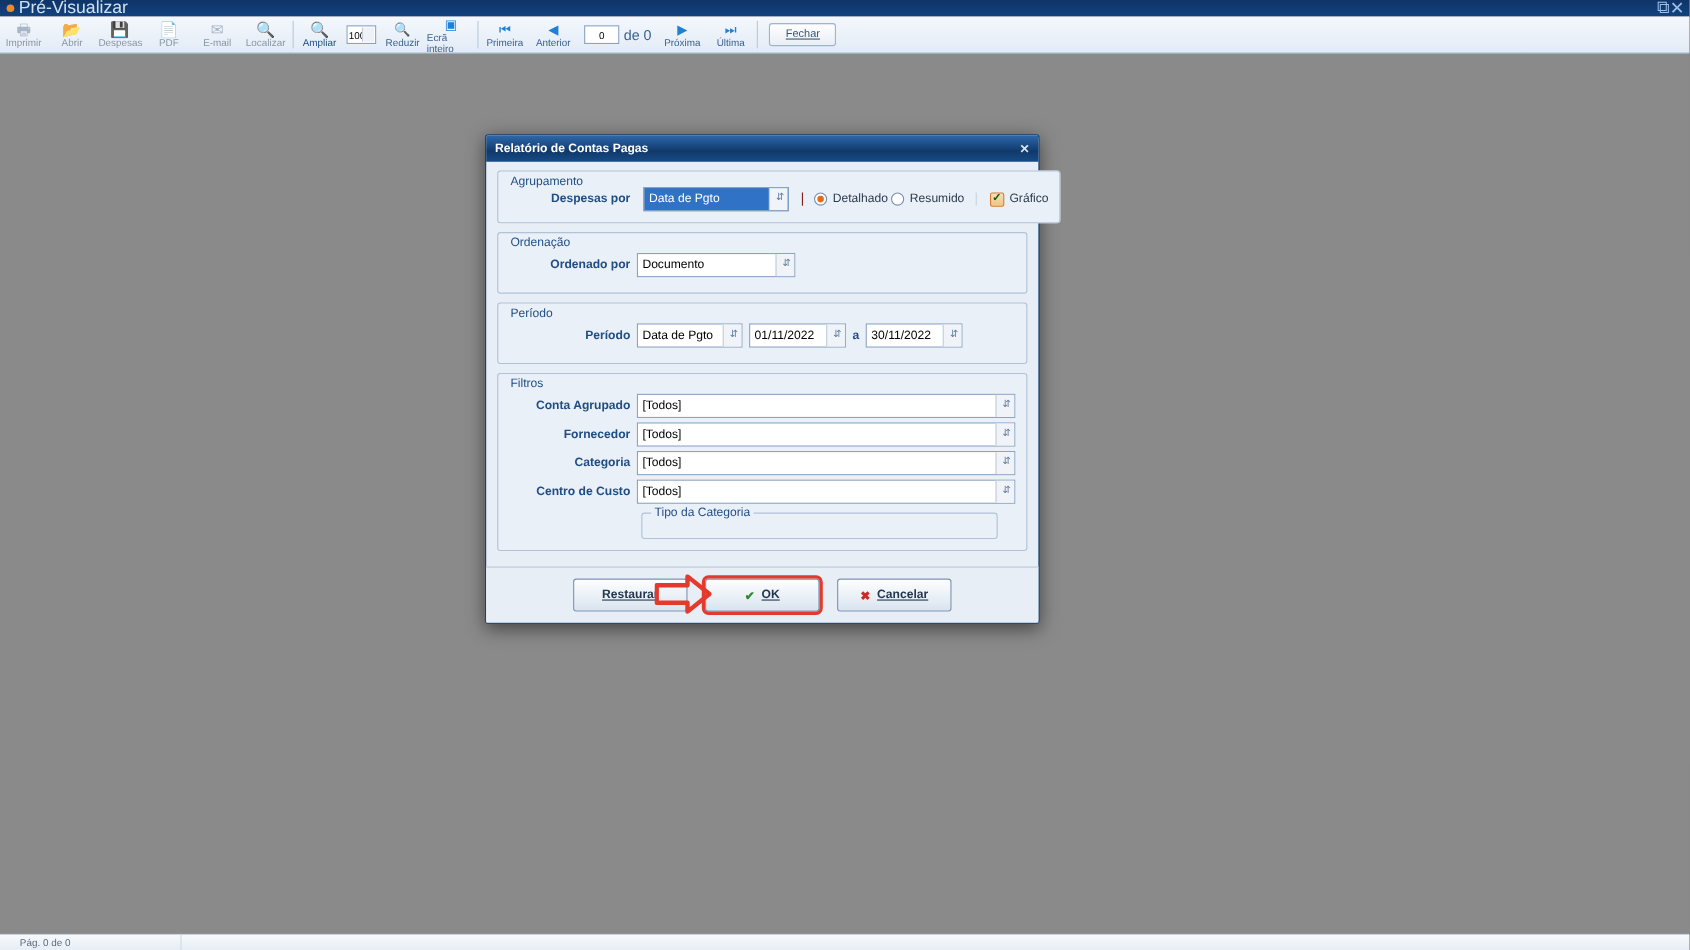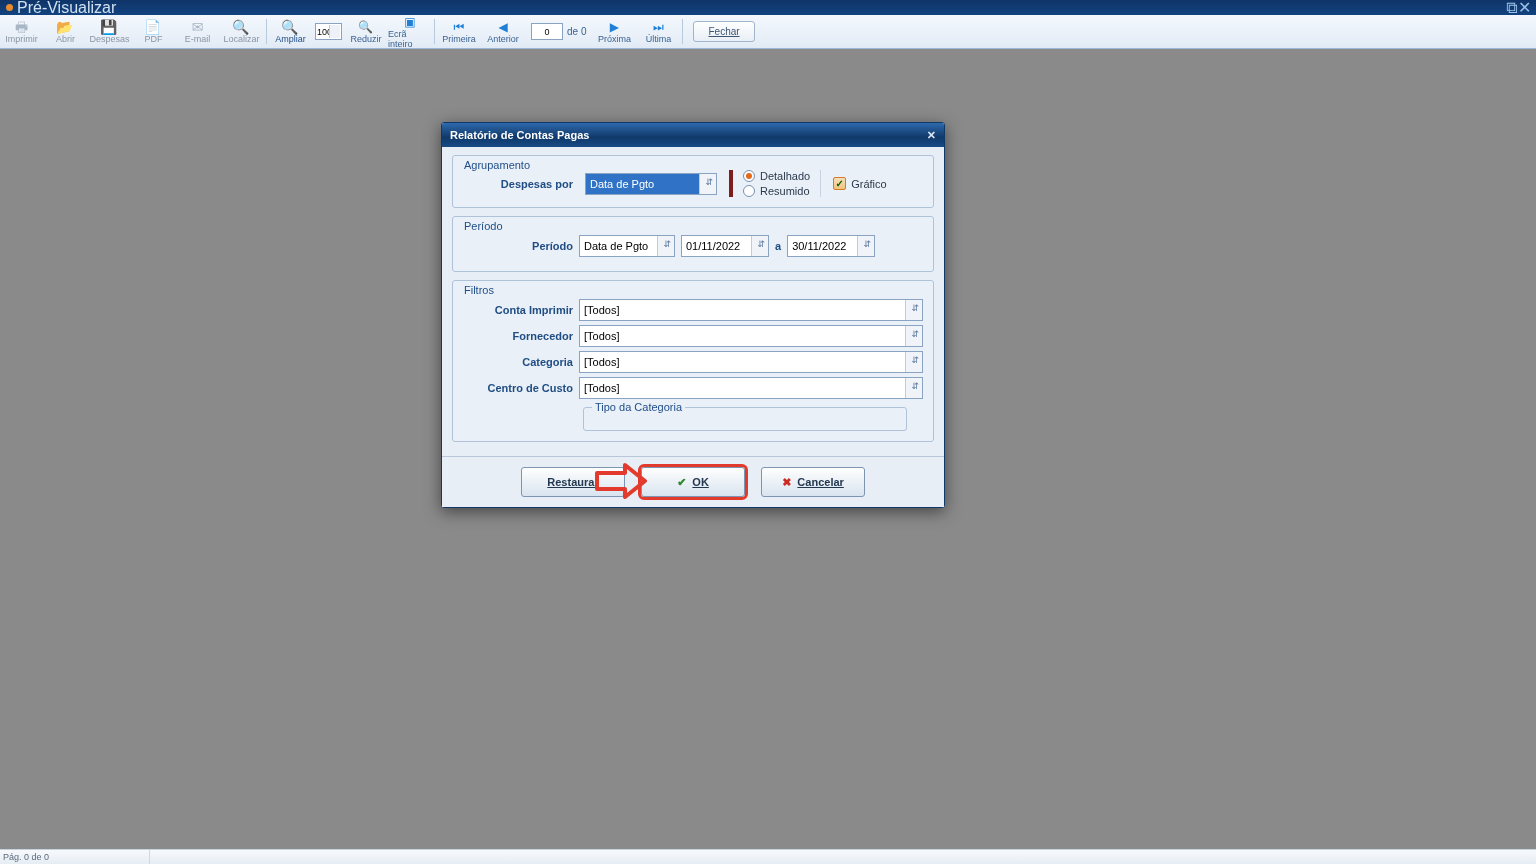--- a/index.html
+++ b/index.html
@@ -56,37 +56,37 @@
     content:""; position:absolute; right:1px; top:1px; bottom:1px; width:10px;
     background:#eef2f8; border-left:1px solid #c0ceda;
   }
   .tbtn2 { display:flex; flex-direction:column; align-items:center; justify-content:center; width:44px; font-size:9px;color:#3a6291;}
   .tbtn2 .ic{font-size:12px; color:#1f80d6;}
   .pager { display:flex; align-items:center; gap:4px; margin:0 6px; }
   .pager .num {
     width:32px; height:17px; background:#fff; border:1px solid #8aa3c2;
     display:flex;align-items:center;justify-content:center;font-size:9px;
   }
-  .pager .lbl { font-size:10px; color:#3a6291; }
+  .pager .lbl { font-size:13px; color:#3a6291; }
   .fechar {
     margin-left:8px; align-self:center;
     padding:4px 14px; background:linear-gradient(to bottom,#fefefe,#e9eff6);
     border:1px solid #9fb4cd; border-radius:3px; font-size:10px; color:#3d5772;text-decoration:underline;
   }
   
   .workspace {
     position:absolute; left:0; right:0; top:49px; bottom:15px;
     background:#8a8a8a;
   }
   
   .statusbar {
     position:absolute; left:0; right:0; bottom:0; height:15px;
     background:linear-gradient(to bottom,#f7f9fc,#e6edf4);
     border-top:1px solid #c5d2e0;
-    display:flex; align-items:center; padding:0 3px;
+    display:flex; align-items:center; padding:0 18px;
     font-size:9px; color:#5c6a7b;text-align:right;
   }
   .statusbar .cell{ border-right:1px solid #cfd9e5; padding-right:100px; height:100%; display:flex;align-items:center;}
   
   .dialog {
     position:absolute; left:441px; top:122px; width:504px;
     background:#e8eef6; border:1px solid #10396a;
     box-shadow: 0 4px 16px rgba(0,0,0,.5);
     border-radius:3px;
   }
@@ -121,21 +121,21 @@
   .select::after {
     content:""; position:absolute; right:0; top:0; bottom:0; width:16px;
     background:#f0f3f7; border-left:1px solid #c0ceda;
   }
   .select::before {
     content:"⇵"; position:absolute; right:3px; top:3px; font-size:9px; color:#5b7aa0; z-index:2;
   }
   .select.sel { background:#2f72c6; color:#fff; }
   .select.sel::after { background:#f0f3f7; }
   .select.sel .txt { color:#fff; }
-  .radio-col { display:flex; flex-direction:column; gap:3px; border-left:4px solid #7f1d1d; border-right:1px solid #c8d4e2; padding:0 10px; }
+  .radio-col { display:flex; flex-direction:row; gap:3px; border-left:1px solid #7f1d1d; border-right:1px solid #c8d4e2; padding:0 10px; }
   .radio, .check {
     display:flex; align-items:center; gap:5px; font-size:11px; color:#2b3a4c;
   }
   .rmark {
     width:12px;height:12px;border:1px solid #7890af;border-radius:50%;
     display:inline-flex;align-items:center;justify-content:center;background:#fff;
   }
   .rmark.on::after{content:"";width:6px;height:6px;border-radius:50%;background:#e26a1b;}
   .cmark {
     width:13px;height:13px;border:1px solid #d47a2f;border-radius:2px;
@@ -290,20 +290,29 @@
             <span>Resumido</span>
           </label>
         </div>
         <label class="check">
           <span class="cmark on"></span>
           <span>Gráfico</span>
         </label>
       </div>
     </fieldset>
 
+    <fieldset>
+      <legend>Ordenação</legend>
+      <div class="row">
+        <span class="label">Ordenado por</span>
+        <div class="select" style="width:144px;">
+          <span>Documento</span>
+        </div>
+      </div>
+    </fieldset>
 
     <fieldset>
       <legend>Período</legend>
       <div class="row periodo-row">
         <span class="label">Período</span>
         <div class="select" style="width:96px;">
           <span>Data de Pgto</span>
         </div>
         <div class="select" style="width:88px;">
           <span>01/11/2022</span>
@@ -312,21 +321,21 @@
         <div class="select" style="width:88px;">
           <span>30/11/2022</span>
         </div>
       </div>
     </fieldset>
 
     <fieldset>
       <legend>Filtros</legend>
 
       <div class="row filter-row">
-        <span class="label">Conta Imprimir</span>
+        <span class="label">Conta Agrupado</span>
         <div class="select">
           <span>[Todos]</span>
         </div>
       </div>
       <div class="row filter-row">
         <span class="label">Fornecedor</span>
         <div class="select">
           <span>[Todos]</span>
         </div>
       </div>

